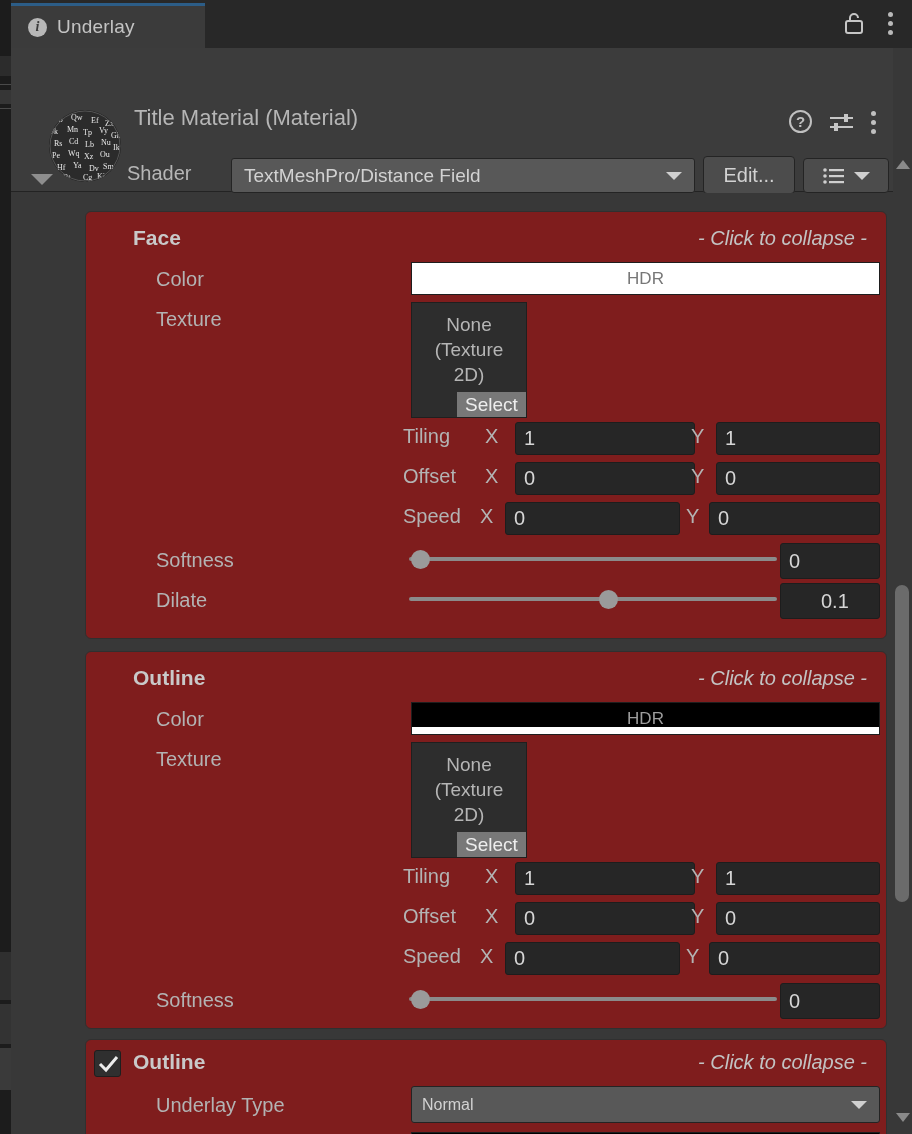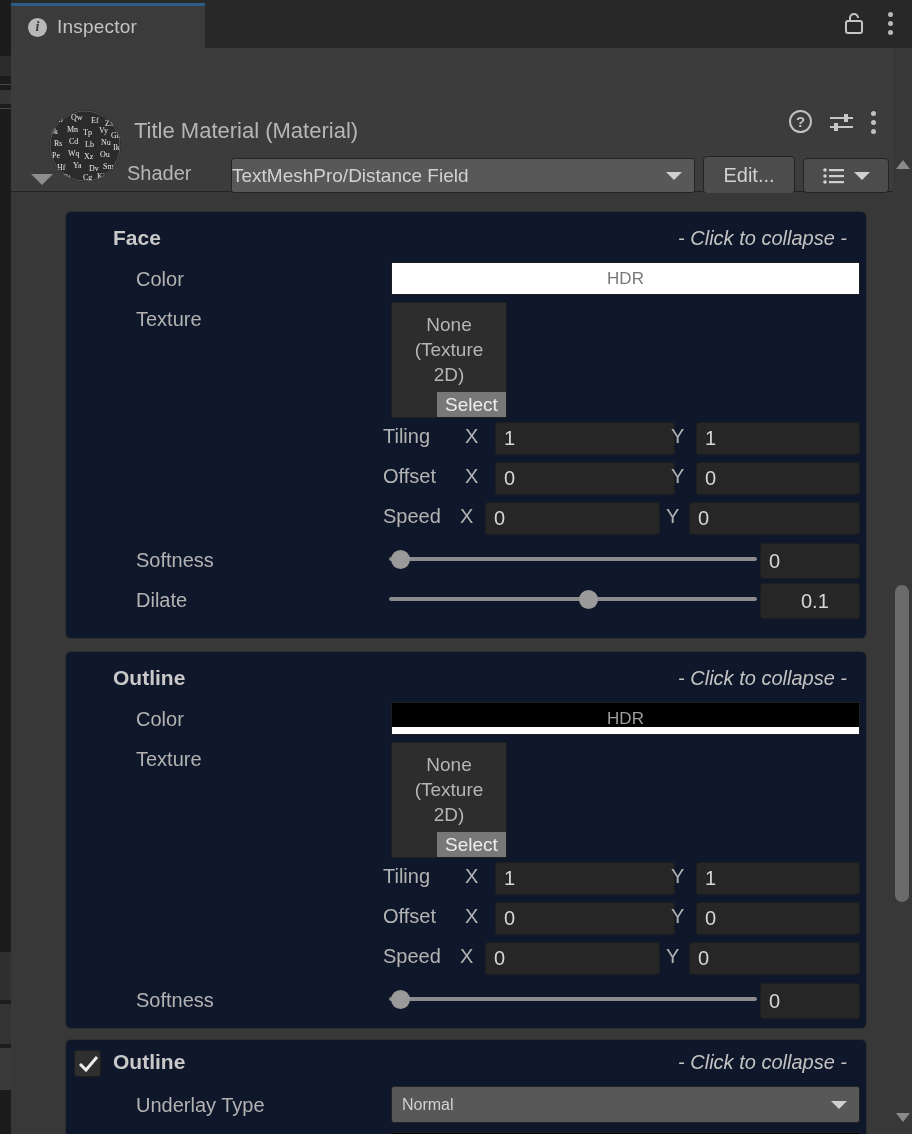--- a/index.html
+++ b/index.html
@@ -55,36 +55,36 @@
     position: absolute; left: 11px; top: 48px; width: 882px; height: 144px;
     background: #3c3c3c;
     border-bottom: 1px solid #232323;
   }
   .mat-thumb {
     position: absolute; left: 38px; top: 62px; width: 72px; height: 72px;
     border-radius: 50%; overflow: hidden; background: #2a2a2a;
   }
   .mat-thumb svg { display:block; }
   .mat-title {
-    position: absolute; left: 123px; top: 70px;
+    position: absolute; left: 123px; top: 57px;
     font-size: 22px; color: #b6b6b6;
   }
   .hdr-icons { position: absolute; right: 16px; top: 62px; display: flex; align-items: center; gap: 17px; }
   .help-ico { width: 23px; height: 23px; border-radius: 50%; border: 2px solid #c0c0c0;
               color:#c0c0c0; font-size:15px; font-weight:bold; display:flex;
               align-items:center; justify-content:center; }
   .preset-ico { width: 25px; height: 22px; }
   .kebab2 { width: 6px; height: 22px; }
   .kebab2 i { display:block; width:5px; height:5px; border-radius:50%; background:#c0c0c0; margin-bottom:4px; }
 
   .shader-label { position: absolute; left: 116px; top: 114px; font-size: 20px; color: #b6b6b6; }
   .shader-dd {
     position: absolute; left: 220px; top: 110px; width: 464px; height: 35px;
     background: #585858; border: 1px solid #242424; border-radius: 3px;
-    display: flex; align-items: center; padding: 0 0;
+    display: flex; align-items: center; padding: 0 12px;
   }
   .shader-dd span { color: #d2d2d2; font-size: 19px; }
   .tri-down { width:0;height:0;border-left:8px solid transparent;border-right:8px solid transparent;
               border-top:8px solid #d0d0d0; }
   .shader-dd .tri-down { position:absolute; right: 12px; }
   .edit-btn {
     position: absolute; left: 692px; top: 108px; width: 92px; height: 38px;
     background: #4c4c4c; border: 1px solid #242424; border-radius: 4px;
     color: #d2d2d2; font-size: 20px; display: flex; align-items: center; justify-content: center;
   }
@@ -104,22 +104,22 @@
   }
   .addr-label { position: absolute; left: 52px; top: 155px; font-size: 20px; color: #9a9a9a; }
 
   
   .body-area {
     position: absolute; left: 11px; top: 193px; width: 882px; height: 941px;
     background: #383838; overflow: hidden;
   }
 
   .section {
-    position: absolute; left: 54px; width: 802px;
-    background: #0f172a; border: 1px solid #303030; border-radius: 6px;
+    position: absolute; left: 74px; width: 802px;
+    background: #7f1d1d; border: 1px solid #303030; border-radius: 6px;
   }
 
   .sec-title { position: absolute; left: 47px; font-size: 21px; font-weight: bold; color: #c9c9c9; }
   .sec-collapse { position: absolute; right: 19px; font-size: 20px; font-style: italic; color: #c3c3c3; }
 
   .row-label { position: absolute; font-size: 20px; color: #b3b3b3; }
 
   .color-swatch {
     position: absolute; border: 1px solid #1e1e1e;
     display: flex; align-items: center; justify-content: center;
@@ -184,21 +184,21 @@
     <div class="lstrip-seg" style="top:90px;height:14px;background:#363636;"></div>
     <div class="lstrip-line" style="top:108px;"></div>
     <div class="lstrip-seg" style="top:952px;height:48px;background:#2f2f2f;"></div>
     <div class="lstrip-seg" style="top:1004px;height:40px;background:#333333;"></div>
     <div class="lstrip-seg" style="top:1048px;height:42px;background:#3a3a3a;"></div>
   </div>
 
   <div class="tabbar">
     <div class="tab">
       <div class="tab-ico">i</div>
-      <div class="tab-label">Inspector</div>
+      <div class="tab-label">Underlay</div>
     </div>
     <svg class="lock-ico" viewBox="0 0 20 22">
       <rect x="2" y="9" width="16" height="12" rx="2" fill="none" stroke="#c6c6c6" stroke-width="2"></rect>
       <path d="M6 9 V6 a4 4 0 0 1 8 0" fill="none" stroke="#c6c6c6" stroke-width="2"></path>
     </svg>
     <div class="kebab">
         <i></i>
         <i></i>
         <i></i>
       </div>

